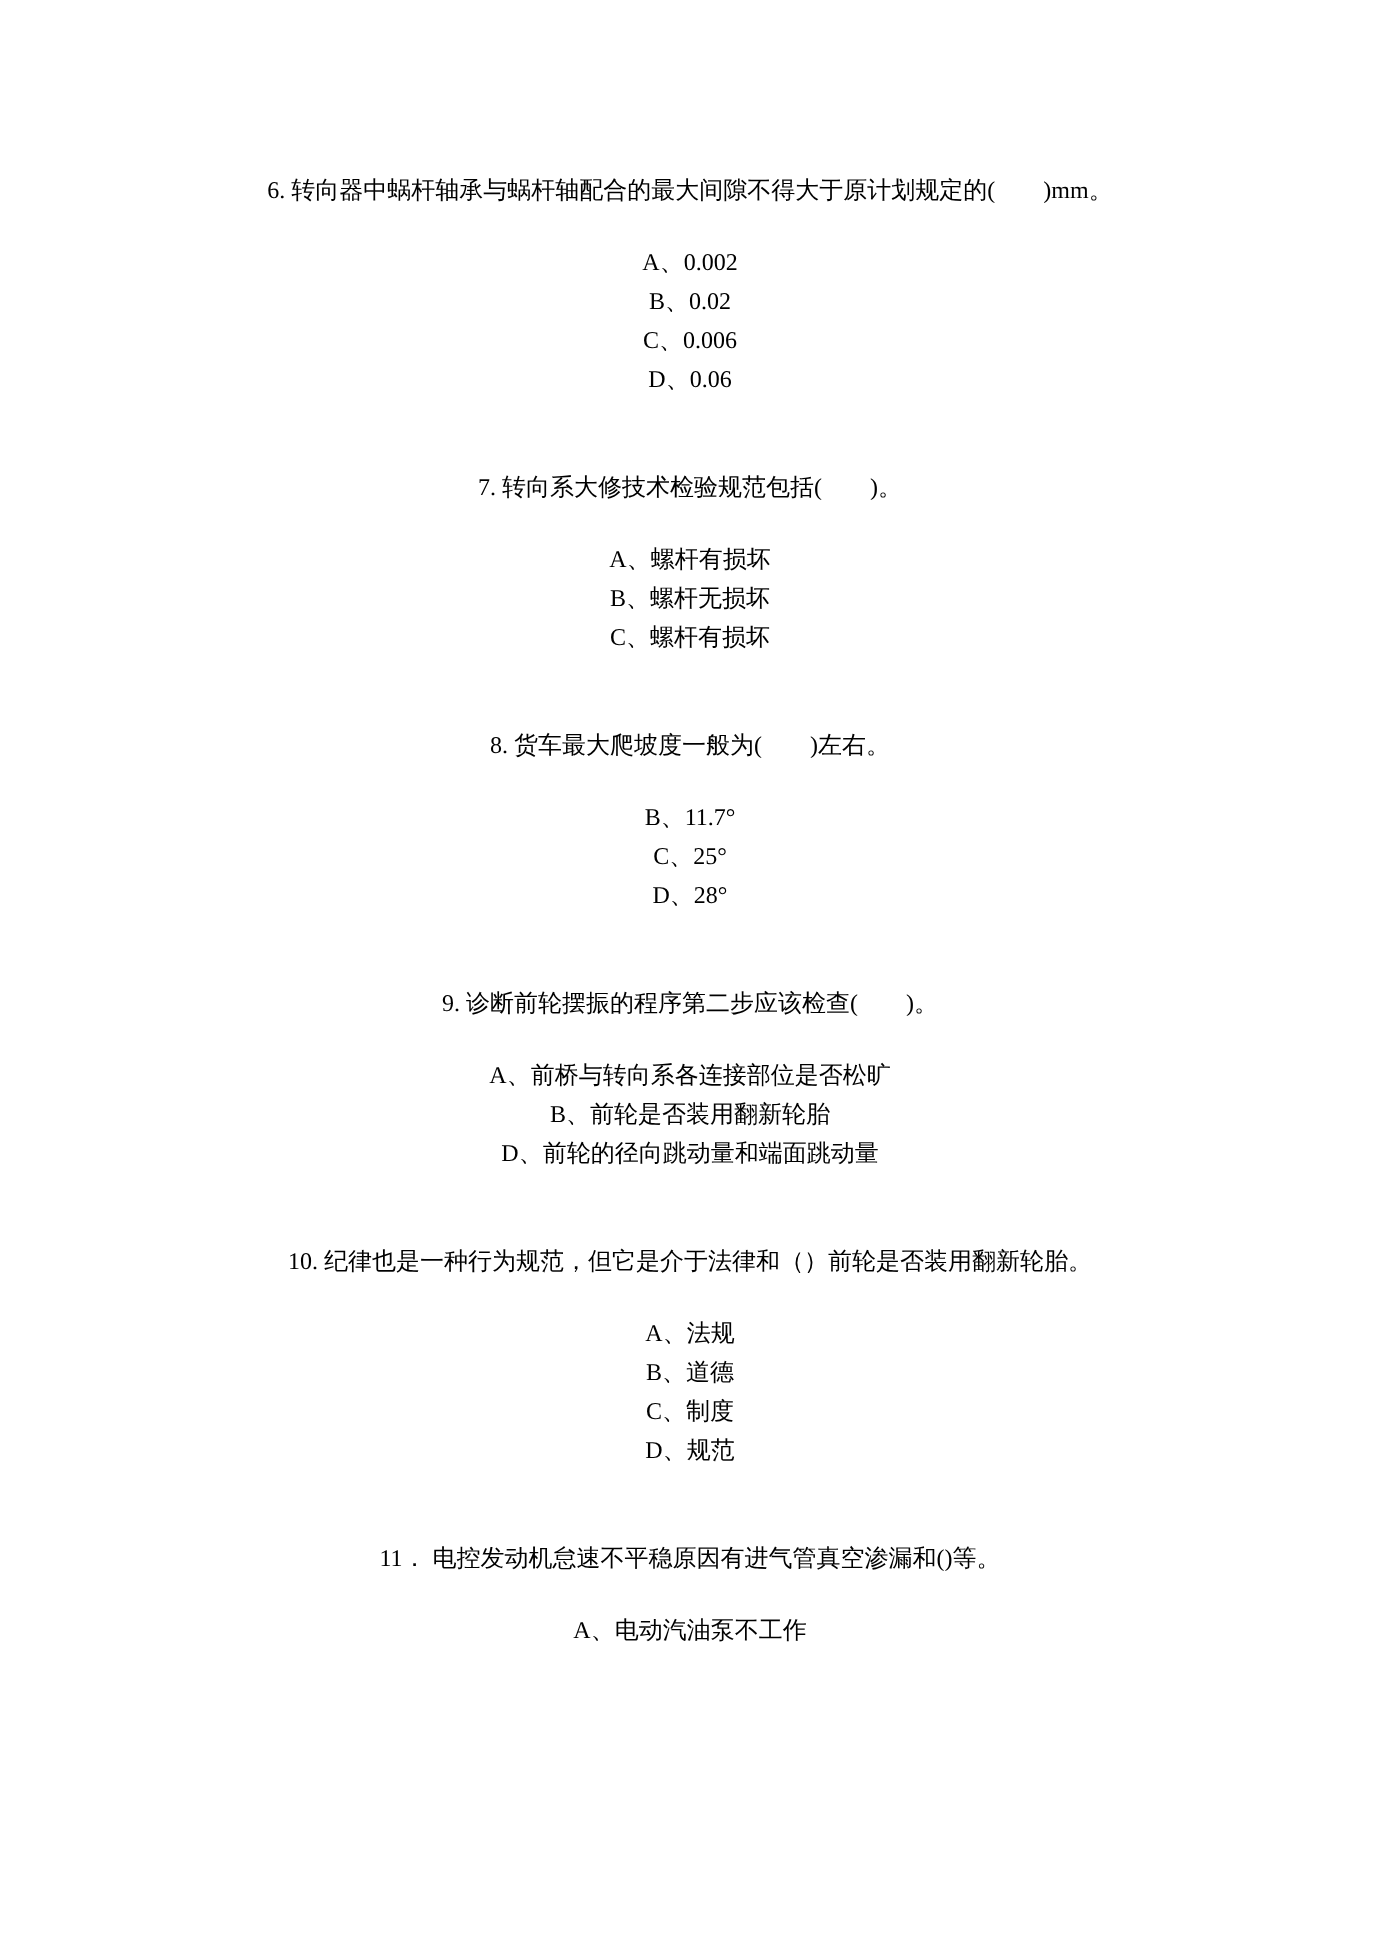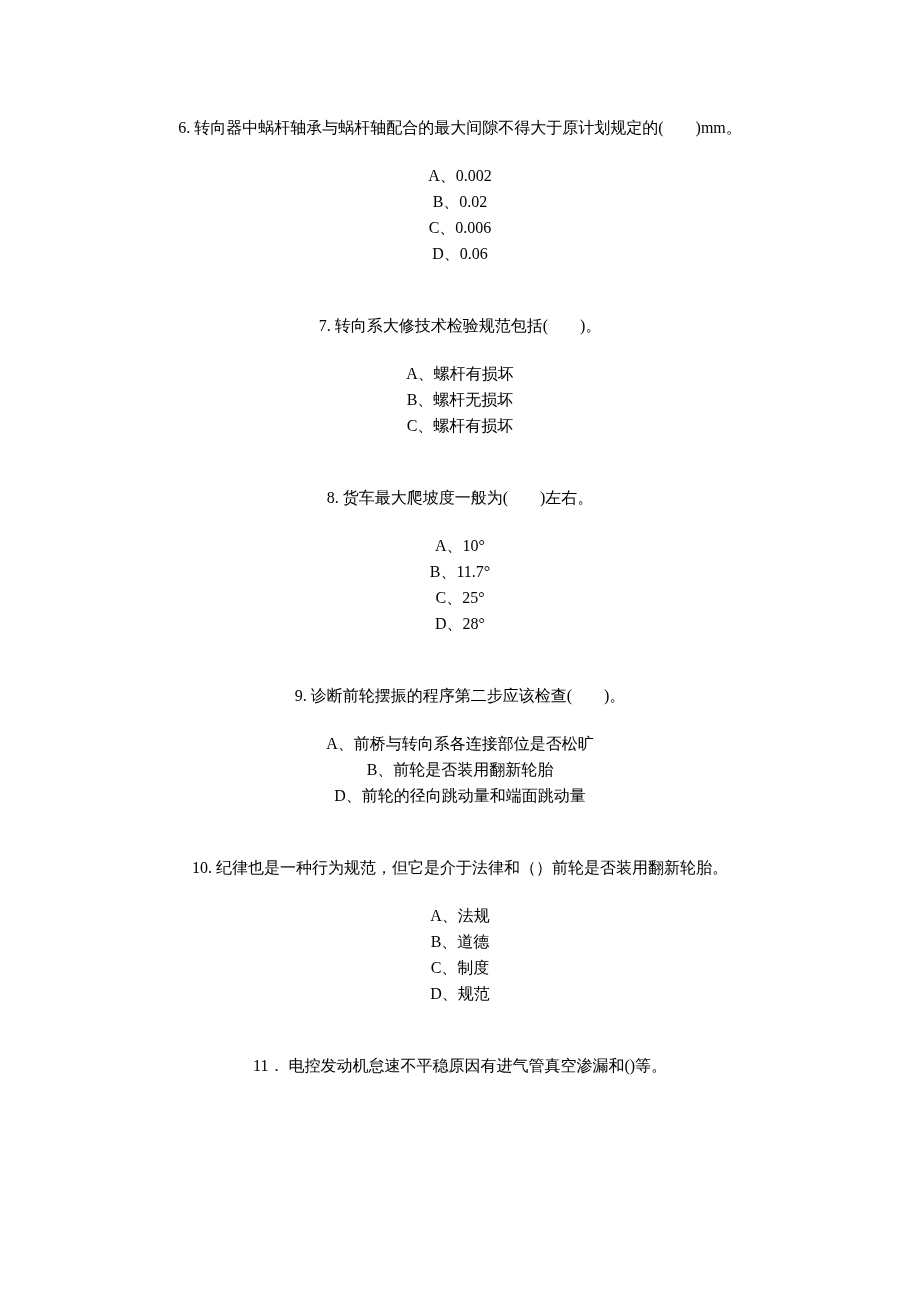--- a/index.html
+++ b/index.html
@@ -53,21 +53,20 @@
     <div class="option">A、螺杆有损坏</div>
     <div class="option">B、螺杆无损坏</div>
     <div class="option">C、螺杆有损坏</div>
   </div>
 
   <div class="question">
     <div class="q-text">
       <span>8.</span>
       <span>货车最大爬坡度一般为(  )左右。</span>
     </div>
-    <div class="option">A、10°</div>
     <div class="option">B、11.7°</div>
     <div class="option">C、25°</div>
     <div class="option">D、28°</div>
   </div>
 
   <div class="question">
     <div class="q-text">
       <span>9.</span>
       <span>诊断前轮摆振的程序第二步应该检查(  )。</span>
     </div>
@@ -85,15 +84,16 @@
     <div class="option">B、道德</div>
     <div class="option">C、制度</div>
     <div class="option">D、规范</div>
   </div>
 
   <div class="question">
     <div class="q-text">
       <span>11．</span>
       <span>电控发动机怠速不平稳原因有进气管真空渗漏和()等。</span>
     </div>
+    <div class="option">A、电动汽油泵不工作</div>
   </div>
 
 </div>
 
 </body></html>

